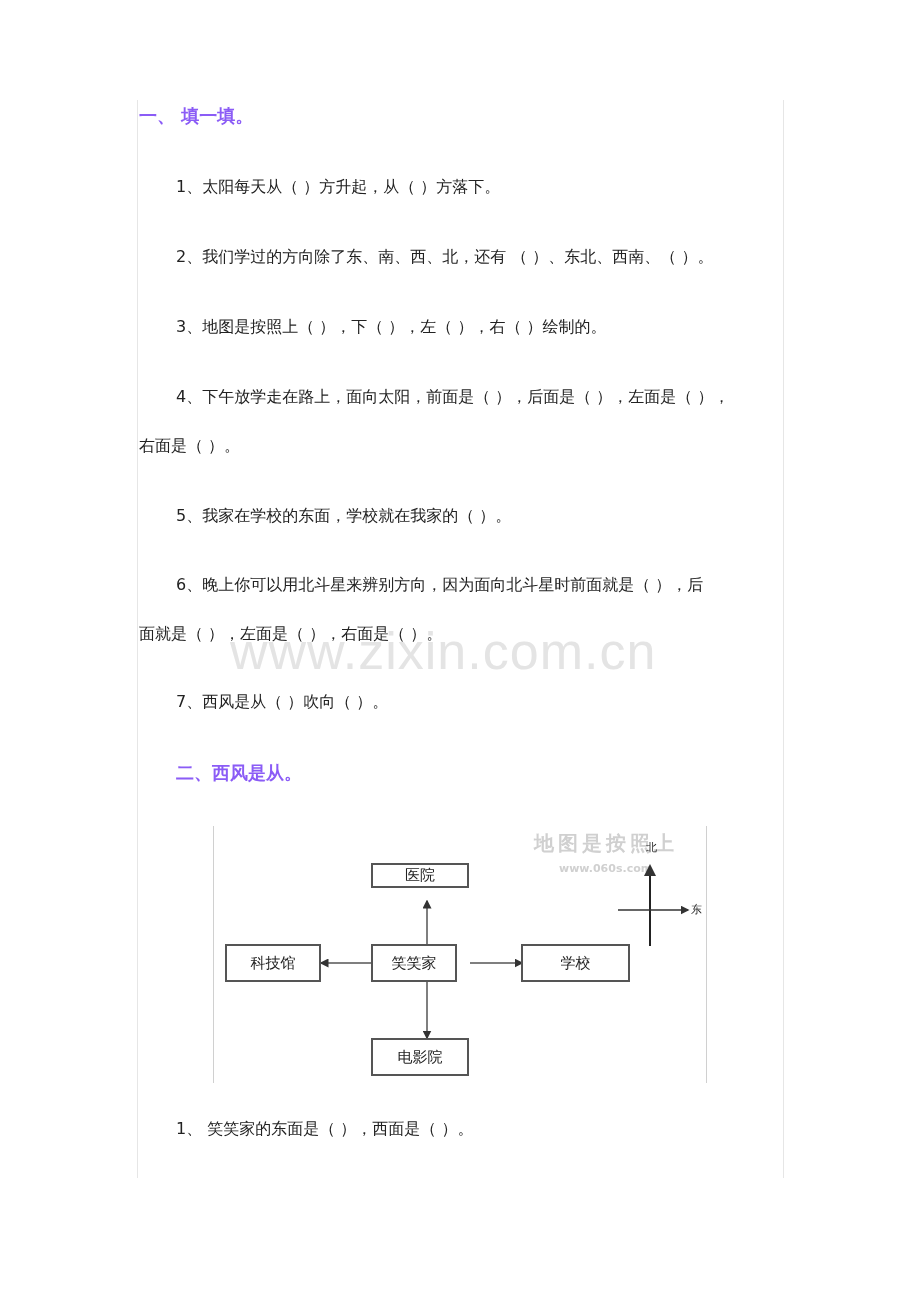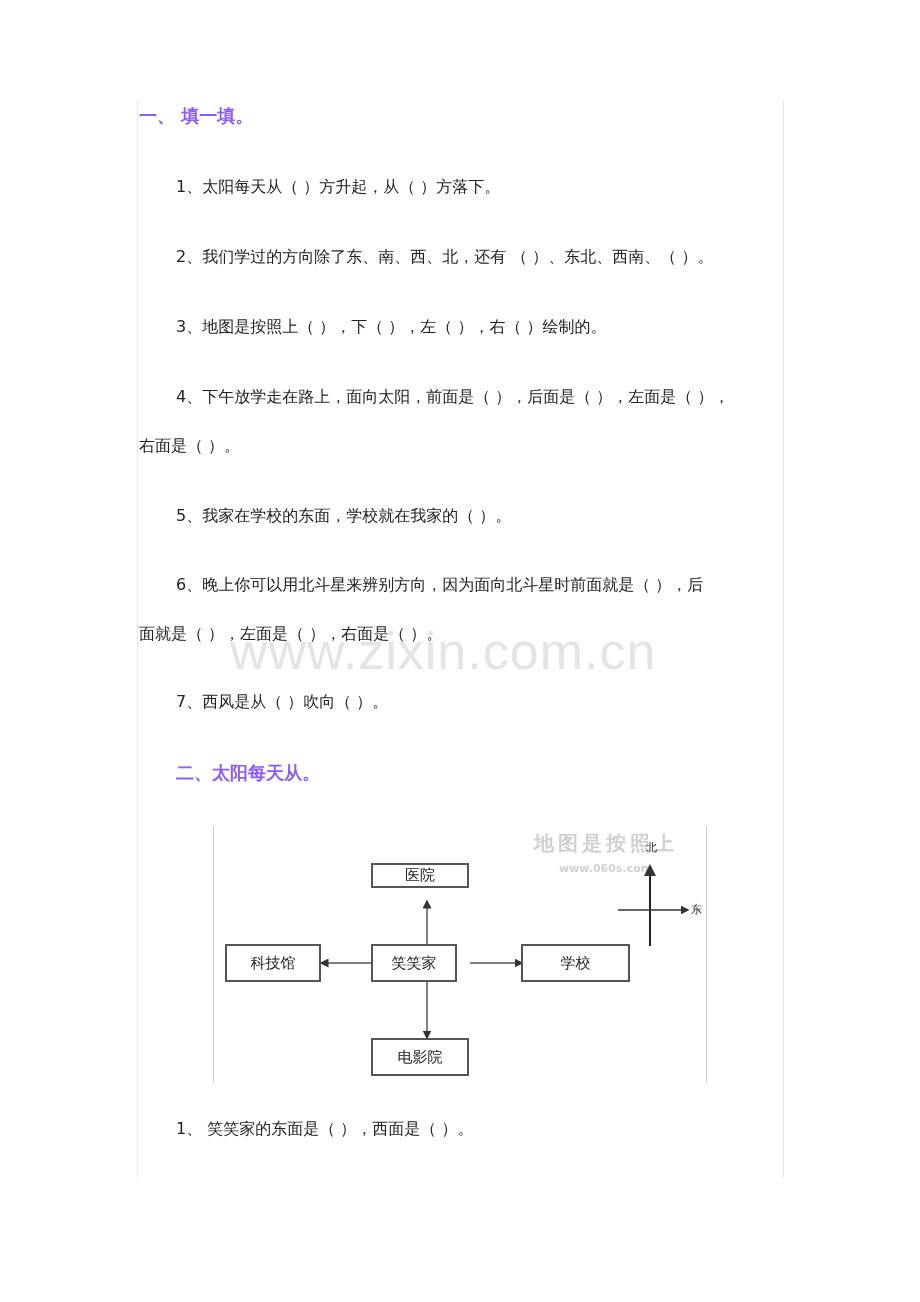--- a/index.html
+++ b/index.html
@@ -34,21 +34,21 @@
   <div class="line" style="left:176px; top:177px;">1、太阳每天从（ ）方升起，从（ ）方落下。</div>
   <div class="line" style="left:176px; top:247px;">2、我们学过的方向除了东、南、西、北，还有 （ ）、东北、西南、（ ）。</div>
   <div class="line" style="left:176px; top:317px;">3、地图是按照上（ ），下（ ），左（ ），右（ ）绘制的。</div>
   <div class="line" style="left:176px; top:387px;">4、下午放学走在路上，面向太阳，前面是（ ），后面是（ ），左面是（ ），</div>
   <div class="line" style="left:139px; top:436px;">右面是（ ）。</div>
   <div class="line" style="left:176px; top:506px;">5、我家在学校的东面，学校就在我家的（ ）。</div>
   <div class="line" style="left:176px; top:575px;">6、晚上你可以用北斗星来辨别方向，因为面向北斗星时前面就是（ ），后</div>
   <div class="line" style="left:139px; top:624px;">面就是（ ），左面是（ ），右面是（ ）。</div>
   <div class="line" style="left:176px; top:692px;">7、西风是从（ ）吹向（ ）。</div>
 
-  <div class="heading" style="left:176px; top:761px;">二、太阳每天从。</div>
+  <div class="heading" style="left:176px; top:761px;">二、西风是从。</div>
 
   <div class="figure">
     <div class="fig-wm1">地图是按照上</div>
     <div class="fig-wm2">www.060s.com</div>
 
     <svg width="492" height="257" style="position:absolute;left:0;top:0;">
       <defs>
         <marker id="ah" markerWidth="6" markerHeight="6" refX="5" refY="3" orient="auto">
           <path d="M0,0 L6,3 L0,6 z" fill="#333"></path>
         </marker>

